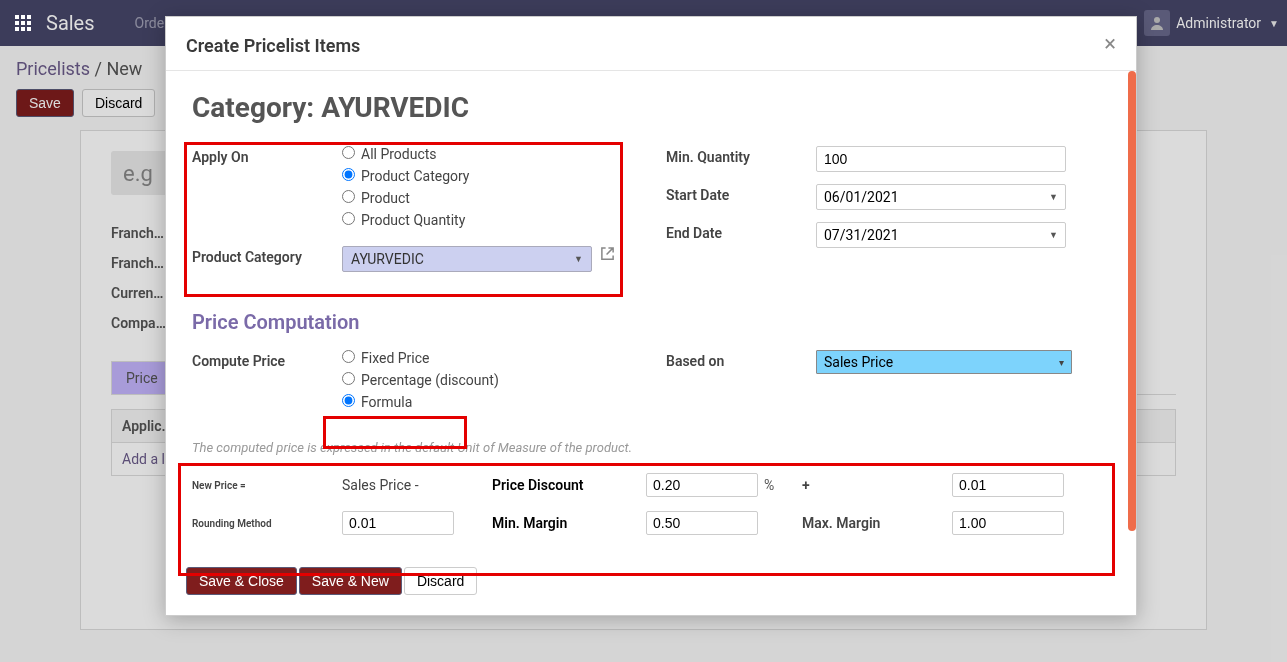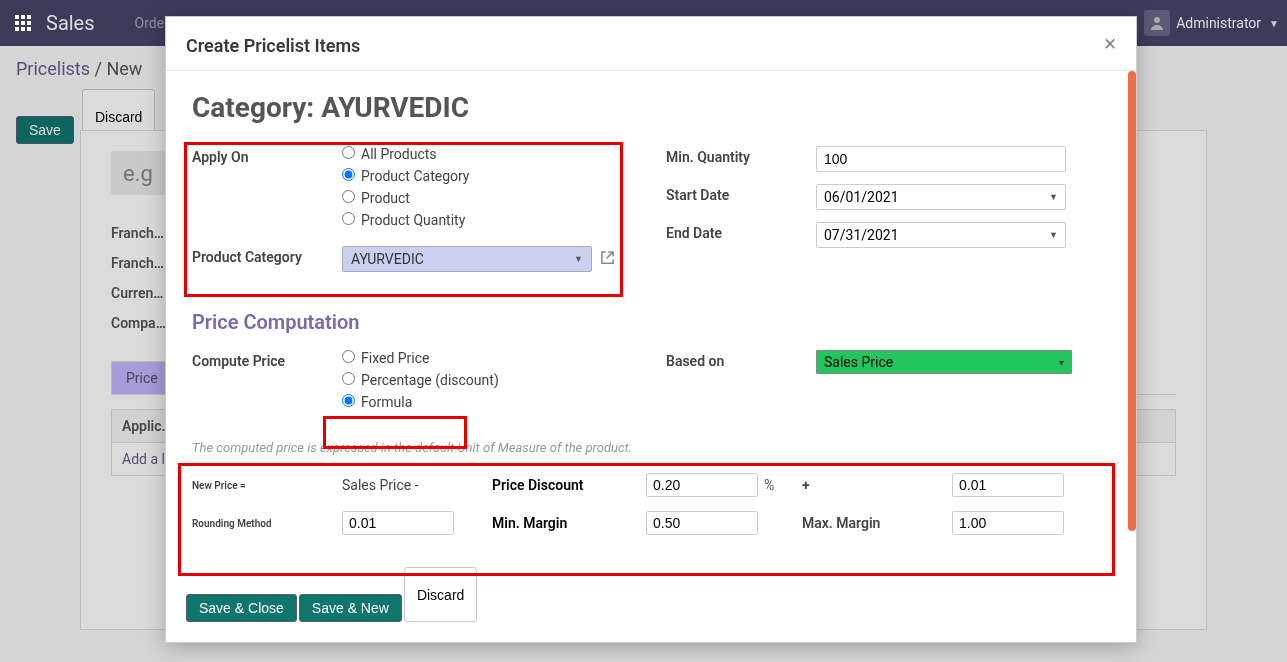--- a/index.html
+++ b/index.html
@@ -19,21 +19,21 @@
     .navbar .admin .av { width: 26px; height: 26px; background: #5a5a78; border-radius: 3px; display: flex; align-items: center; justify-content: center; }
     .navbar .admin .av svg { fill: #aaa; }
     .navbar .caret { font-size: 10px; color: #ccc; margin-left: 2px; }
     
     
     .subbar { padding: 12px 16px; }
     .breadcrumb { font-size: 18px; color: #555; margin-bottom: 10px; }
     .breadcrumb a { color: #6b5b8a; text-decoration: none; }
     .actions { display: flex; gap: 8px; }
     .btn { padding: 5px 12px; font-size: 14px; border-radius: 3px; cursor: pointer; border: 1px solid #ccc; background: #fff; }
-    .btn.primary { background: #0f766e; color: #fff; border-color: #5a5a78; margin-top: 27px; }
+    .btn.primary { background: #7f1d1d; color: #fff; border-color: #5a5a78; }
     
     
     .backdrop { position: absolute; top: 46px; left: 0; right: 0; bottom: 0; background: rgba(0,0,0,0.14); }
     
     
     .bgpage { position: absolute; top: 70px; left: 0; right: 0; bottom: 0; padding: 60px 80px; }
     .bgcard { background: #fff; border: 1px solid #ddd; height: 500px; padding: 20px 30px; }
     .bgcard .ph-input { background: #eaeaea; width: 300px; height: 44px; font-size: 22px; color: #888; padding: 4px 12px; display: flex; align-items: center; border-radius: 3px; }
     .bgcard .field-labels { margin-top: 30px; color: #555; font-size: 14px; font-weight: 600; }
     .bgcard .field-labels div { margin-bottom: 14px; }
@@ -79,21 +79,21 @@
     .hint-text { font-size: 13px; color: #999; font-style: italic; margin: 12px 0 18px 0; }
     
     .computation-row { display: flex; align-items: center; margin-bottom: 14px; }
     .computation-row .lbl2 { font-size: 10px; font-weight: 600; color: #444; width: 150px; }
     .computation-row .col-a { width: 150px; font-size: 14px; color: #444; }
     .computation-row .col-b { width: 154px; font-size: 14px; font-weight: 600; color: #000000; }
     .computation-row .small-input { border: 1px solid #ccc; border-radius: 2px; padding: 3px 6px; font-size: 14px; width: 112px; }
     .computation-row .pct { width: 44px; font-size: 14px; color: #555; text-align: left; padding-left: 6px; }
     .computation-row .plus { width: 150px; font-size: 14px; color: #444; font-weight: 600; text-align: left; }
     
-    .based-on-select { background: #22c55e; border: 1px solid #888; border-radius: 1px; padding: 3px 7px; font-size: 14px; width: 256px; display: flex; justify-content: space-between; align-items: center; }
+    .based-on-select { background: #7dd3fc; border: 1px solid #888; border-radius: 1px; padding: 3px 7px; font-size: 14px; width: 256px; display: flex; justify-content: space-between; align-items: center; }
     .based-on-select .dd2 { font-size: 10px; color: #444; }
     
     .modal-footer { padding: 10px 20px 20px 20px; display: flex; gap: 2px; }
     .modal-footer .btn { font-size: 14px; }
   </style>
 </head>
 <body>
 
 <div class="navbar">
   <div class="apps-icon">
@@ -192,21 +192,21 @@
           <div class="lbl">Apply On</div>
           <div class="ctrl radio-list">
             <label><input type="radio" name="applyon" style=""><span>All Products</span></label>
             <label><input type="radio" name="applyon" checked="" style=""><span>Product Category</span></label>
             <label><input type="radio" name="applyon" style=""><span>Product</span></label>
             <label><input type="radio" name="applyon" style=""><span>Product Quantity</span></label>
           </div>
         </div>
         <div class="field">
           <div class="lbl">Product Category</div>
-          <div class="ctrl" style="display:flex;align-items:center;">
+          <div class="ctrl" style="display:flex;align-items:flex-start;">
             <div class="select-ish">
               <span>AYURVEDIC</span>
               <span class="dd">▼</span>
             </div>
             <span class="ext-link">
               <svg width="15" height="15" viewBox="0 0 16 16" fill="none" stroke="#888" stroke-width="1.6">
                   <path d="M6 2H2v12h12v-4M9 2h5v5M14 2L7 9"></path>
                 </svg>
             </span>
           </div>

